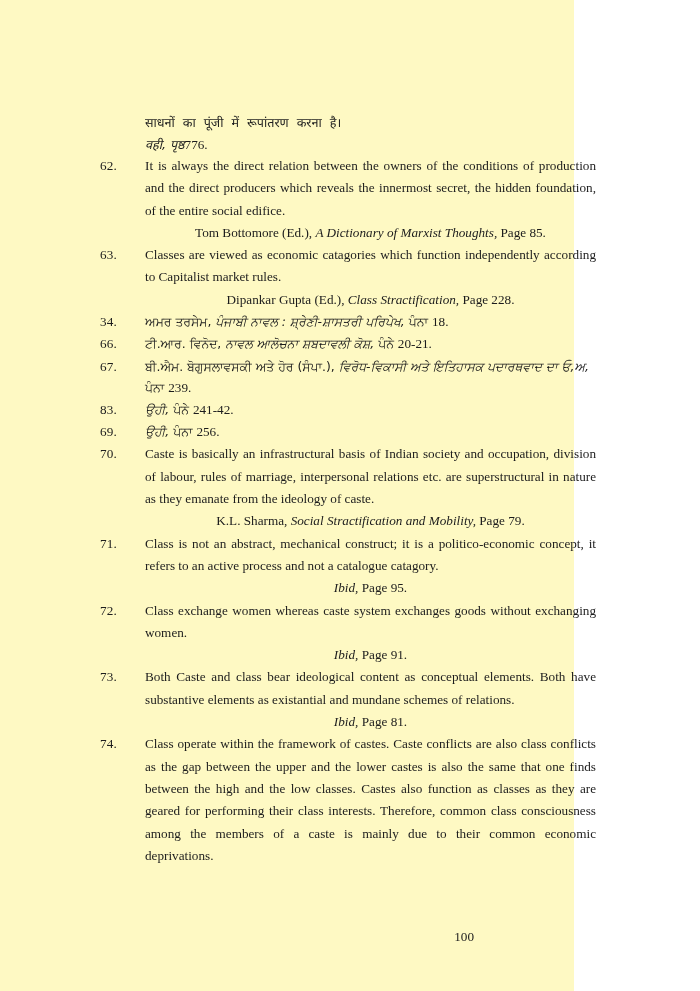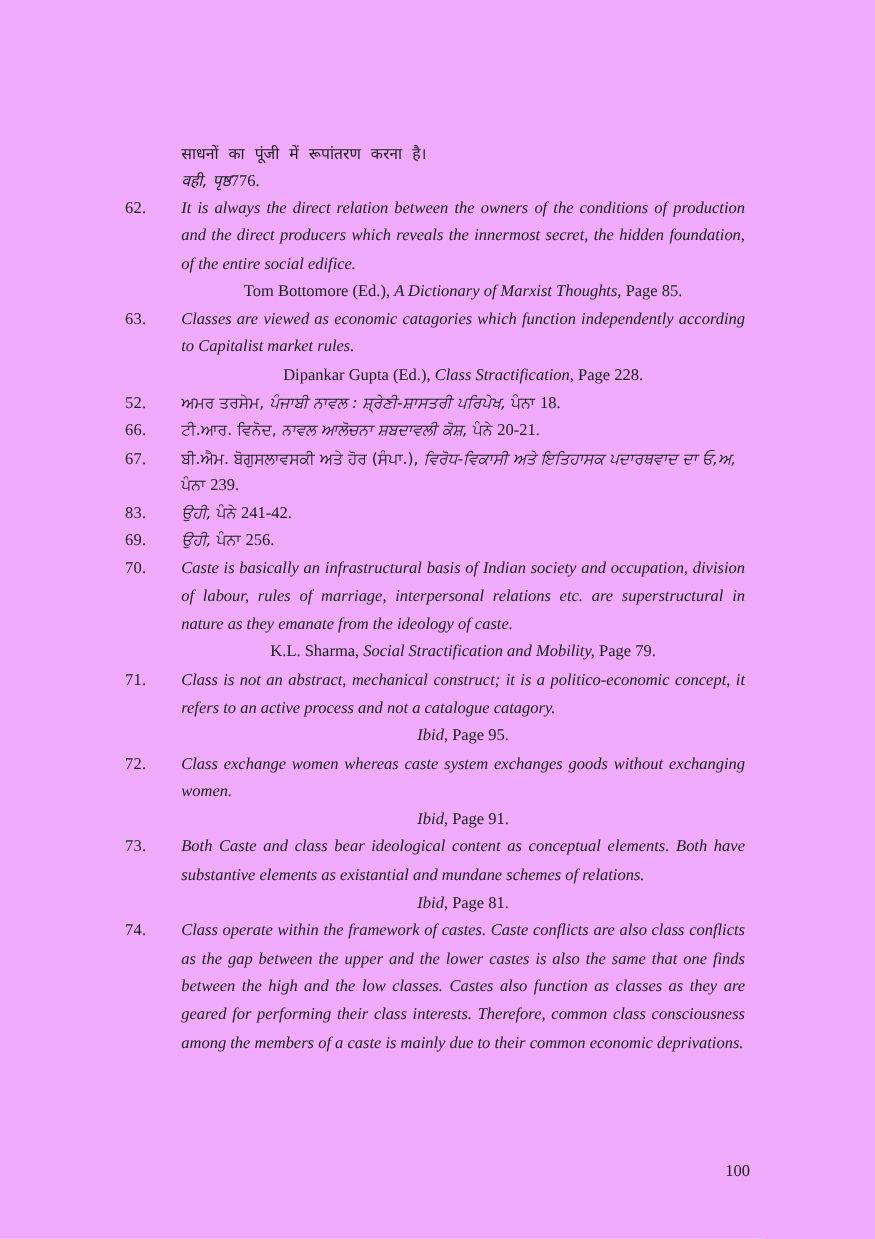--- a/index.html
+++ b/index.html
@@ -9,23 +9,23 @@
   body {
     width: 700px;
     height: 991px;
     background: #ffffff;
     font-family: "Liberation Serif", "DejaVu Serif", serif;
     color: #1c1c1c;
     overflow: hidden;
   }
   #page {
     position: relative;
-    width: 700px;
+    width: 574px;
     height: 991px;
-    background: #f0abfc;
+    background: #fef9c3;
   }
   #content {
     position: absolute;
     left: 100px;
     top: 112px;
     width: 496px;
   }
 
   
   .note {
@@ -50,21 +50,20 @@
   .para {
     font-size: 13.2px;
     line-height: 22.3px;
     text-align: justify;
     text-justify: inter-word;
     color: #1c1c1c;
     margin: 0;
   }
   .para.last-line-left {
     text-align-last: left;
-    font-style: italic;
   }
   .cite {
     font-size: 13.2px;
     line-height: 22.3px;
     text-align: center;
     margin: 0;
   }
   .it {
     font-style: italic;
     margin-top: 35px;
@@ -133,21 +132,21 @@
           </div>
         </div>
         <div class="note">
           <div class="note-num">63.</div>
           <div class="note-body">
             <p class="para last-line-left">Classes are viewed as economic catagories which function independently according to Capitalist market rules.</p>
             <p class="cite"><span>Dipankar Gupta (Ed.), </span><span class="it">Class Stractification,</span><span> Page 228.</span></p>
           </div>
         </div>
         <div class="note">
-          <div class="note-num">52.</div>
+          <div class="note-num">34.</div>
           <div class="note-body">
             <div class="indic"><span>ਅਮਰ ਤਰਸੇਮ, </span><span class="it">ਪੰਜਾਬੀ ਨਾਵਲ : ਸ਼੍ਰੇਣੀ-ਸ਼ਾਸਤਰੀ ਪਰਿਪੇਖ,</span><span> ਪੰਨਾ </span><span class="lat">18.</span></div>
           </div>
         </div>
         <div class="note">
           <div class="note-num">66.</div>
           <div class="note-body">
             <div class="indic"><span>ਟੀ.ਆਰ. ਵਿਨੋਦ, </span><span class="it">ਨਾਵਲ ਆਲੋਚਨਾ ਸ਼ਬਦਾਵਲੀ ਕੋਸ਼,</span><span> ਪੰਨੇ </span><span class="lat">20-21.</span></div>
           </div>
         </div>

